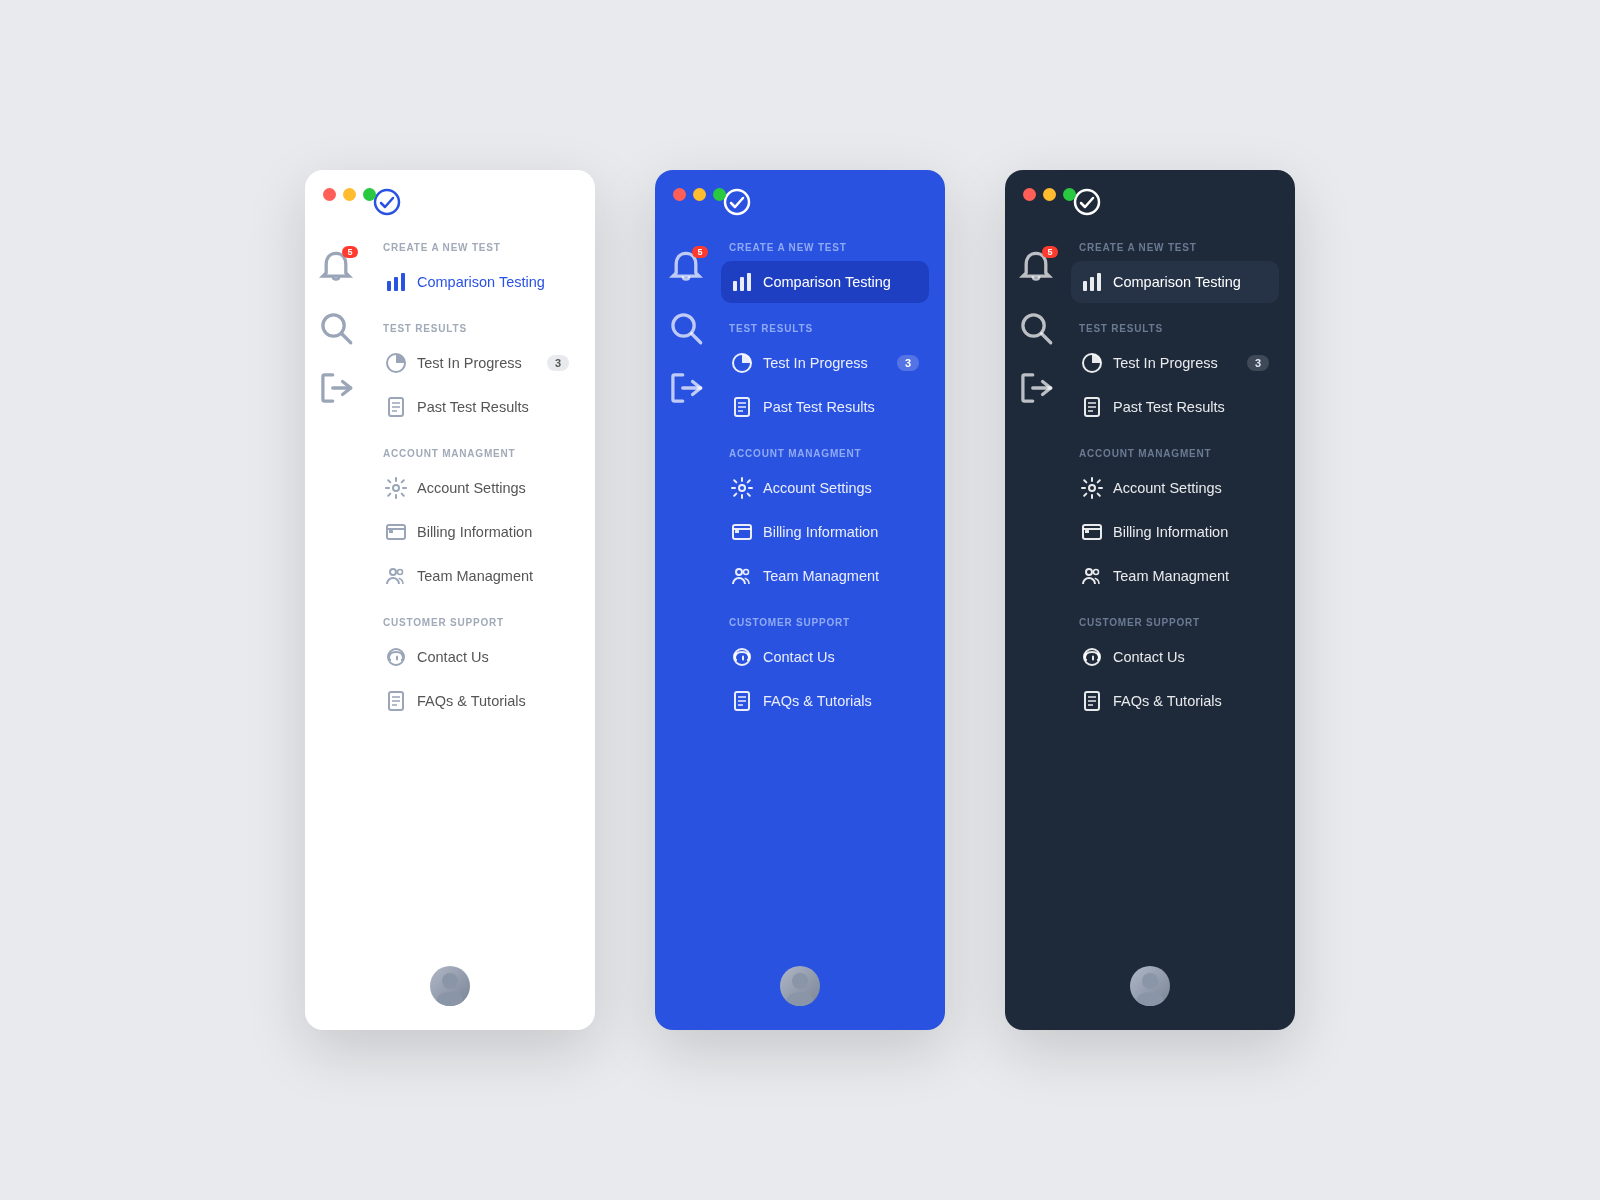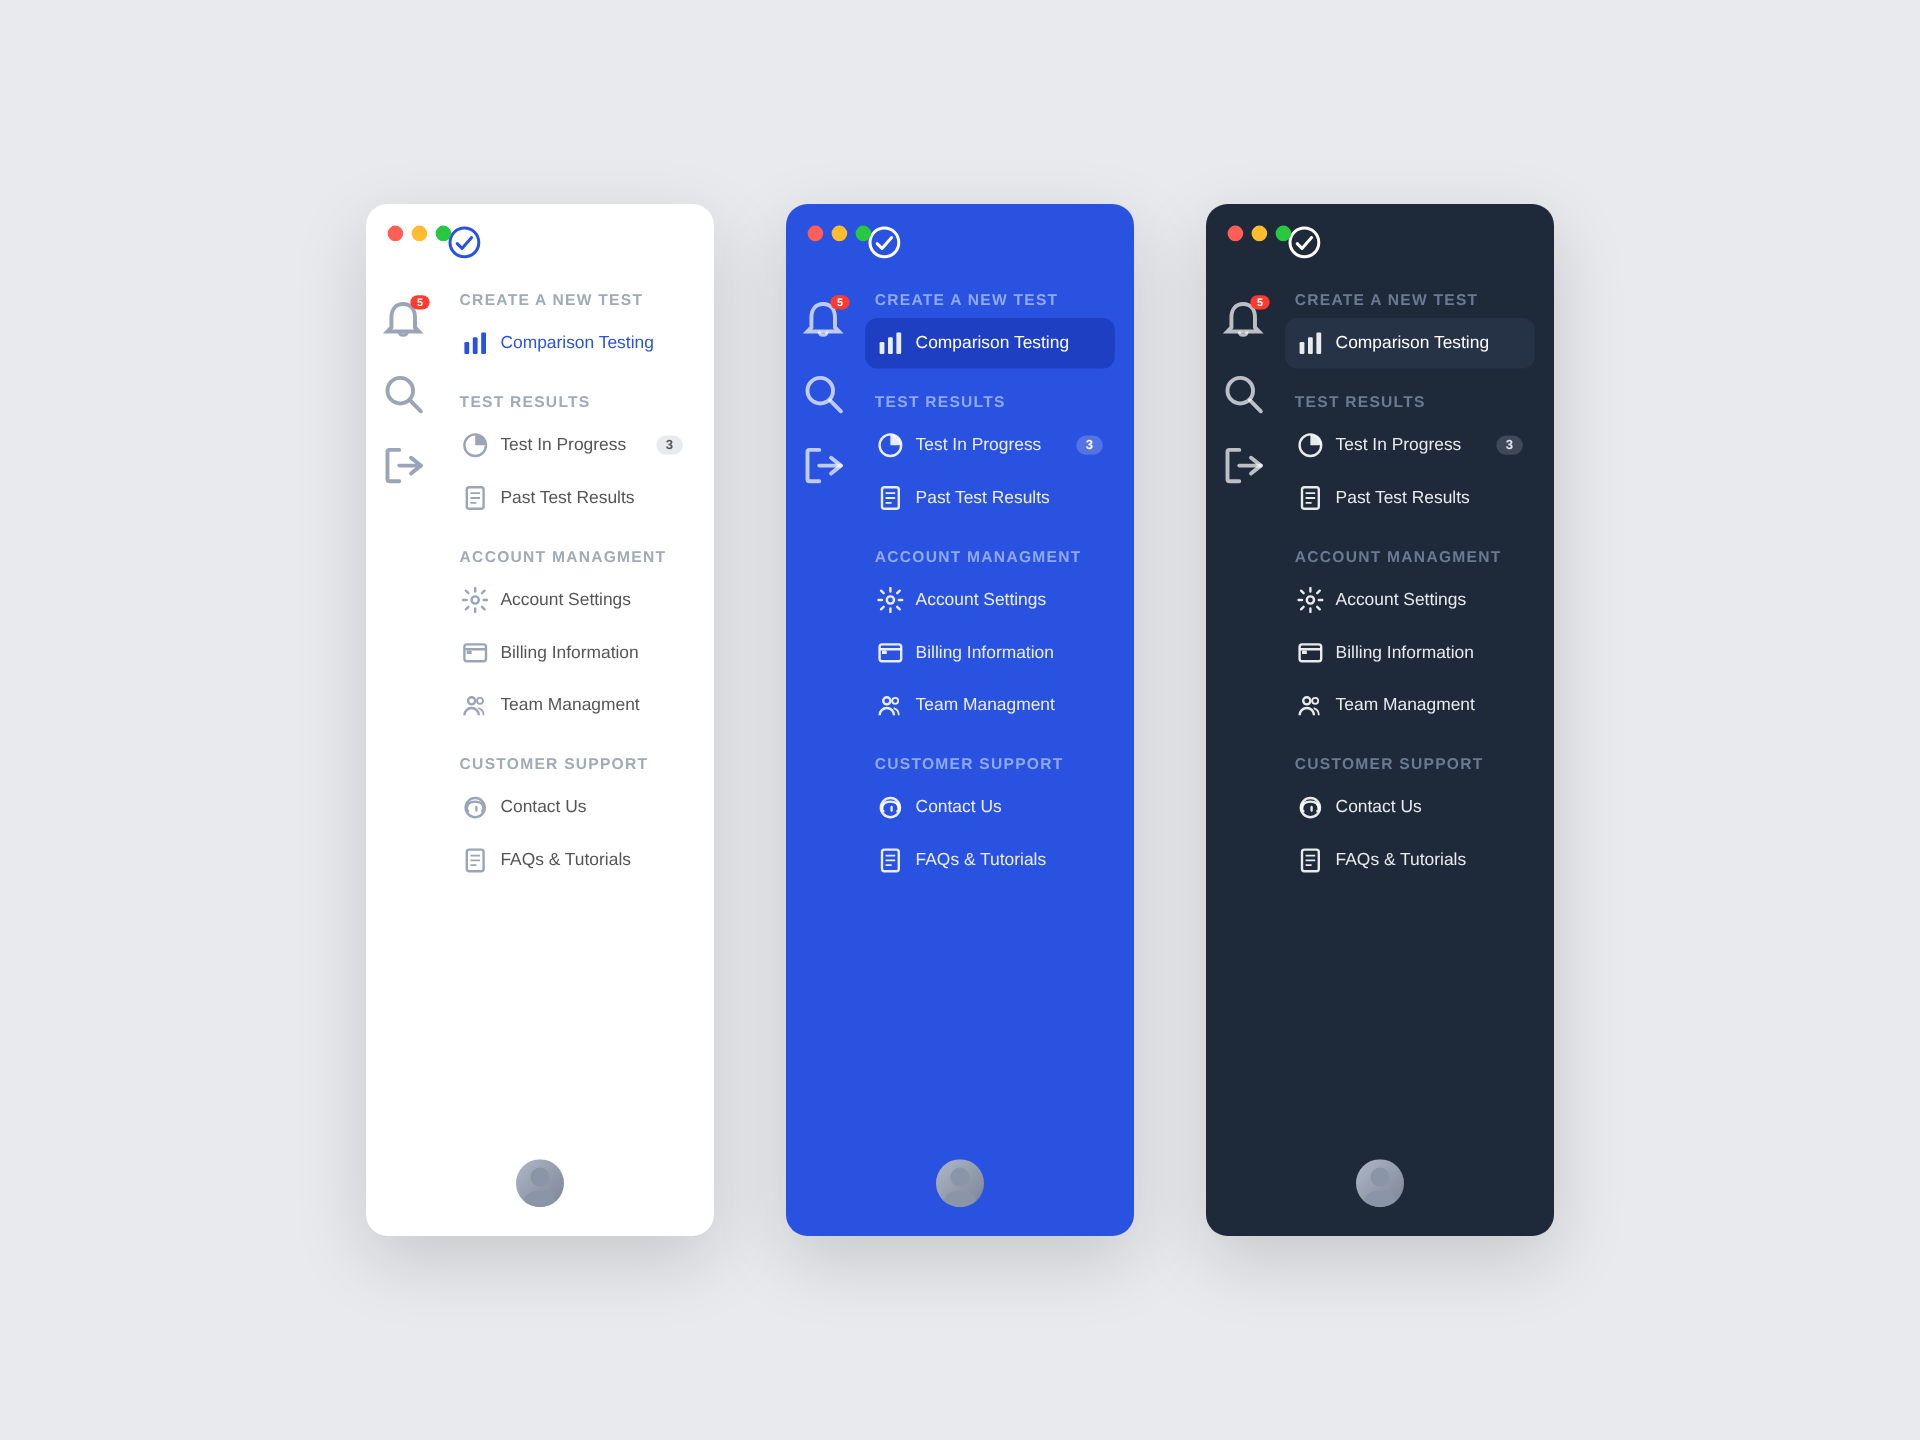--- a/index.html
+++ b/index.html
@@ -103,21 +103,21 @@
     
     .nav-content {
       flex: 1;
       padding-top: 72px;
       padding-left: 8px;
       padding-right: 16px;
       overflow-y: auto;
     }
 
     .section-label {
-      font-size: 13px;
+      font-size: 10px;
       font-weight: 700;
       letter-spacing: 0.08em;
       margin-bottom: 8px;
       margin-top: 20px;
       padding-left: 8px;
     }
 
     .nav-item {
       display: flex;
       align-items: center;

